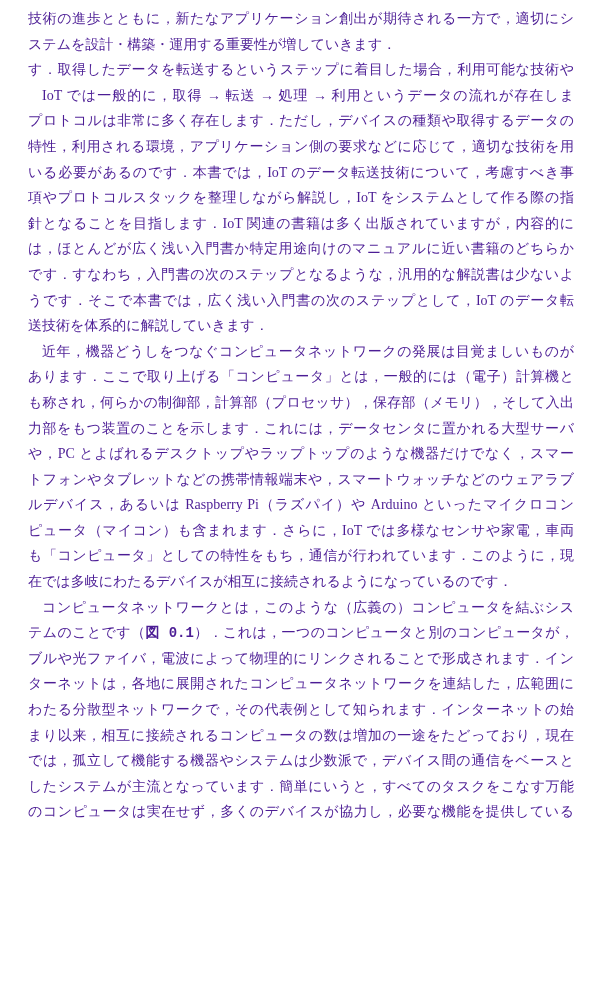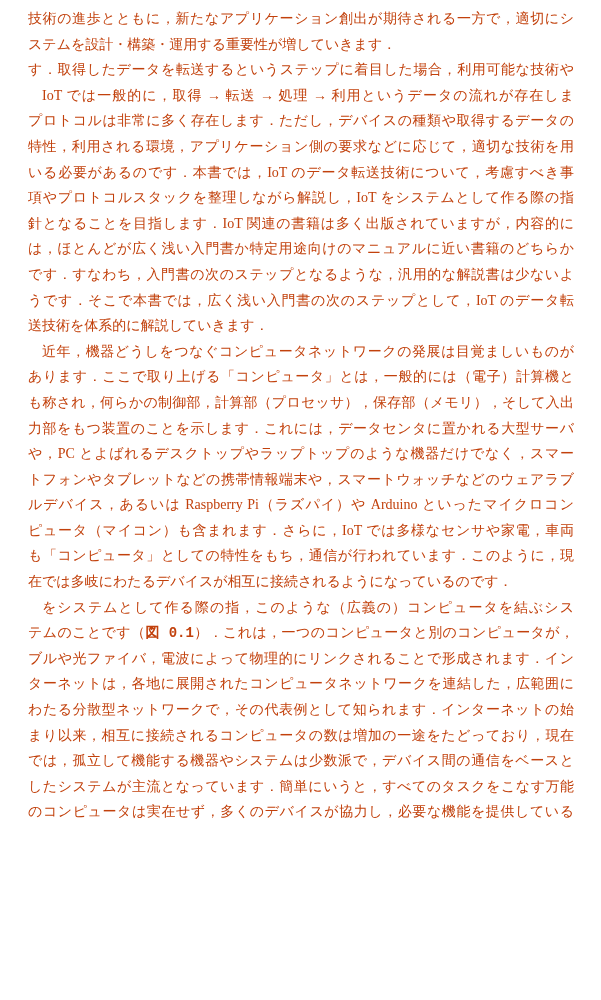--- a/index.html
+++ b/index.html
@@ -43,21 +43,21 @@
   }
   .fig-ref {
     font-family: Liberation Mono, monospace;
     font-weight: 700;
   }
 </style>
 </head>
 <body>
 
 <div class="page" style="background: rgb(255, 255, 255);">
-  <div class="text-block" style="color: #c2410c;">
+  <div class="text-block" style="color: #4c1d95;">
       <div class="line"><span>技術の進歩とともに，新たなアプリケーション創出が期待される一方で，適切にシ</span></div>
       <div class="line end"><span>ステムを設計・構築・運用する重要性が増していきます．</span></div>
       <div class="line"><span>す．取得したデータを転送するというステップに着目した場合，利用可能な技術や</span></div>
       <div class="line indent"><span>IoT では一般的に，取得 → 転送 → 処理 → 利用というデータの流れが存在しま</span></div>
       <div class="line"><span>プロトコルは非常に多く存在します．ただし，デバイスの種類や取得するデータの</span></div>
       <div class="line"><span>特性，利用される環境，アプリケーション側の要求などに応じて，適切な技術を用</span></div>
       <div class="line"><span>いる必要があるのです．本書では，IoT のデータ転送技術について，考慮すべき事</span></div>
       <div class="line"><span>項やプロトコルスタックを整理しながら解説し，IoT をシステムとして作る際の指</span></div>
       <div class="line"><span>針となることを目指します．IoT 関連の書籍は多く出版されていますが，内容的に</span></div>
       <div class="line"><span>は，ほとんどが広く浅い入門書か特定用途向けのマニュアルに近い書籍のどちらか</span></div>
@@ -67,21 +67,21 @@
       <div class="line indent"><span>近年，機器どうしをつなぐコンピュータネットワークの発展は目覚ましいものが</span></div>
       <div class="line"><span>あります．ここで取り上げる「コンピュータ」とは，一般的には（電子）計算機と</span></div>
       <div class="line"><span>も称され，何らかの制御部，計算部（プロセッサ），保存部（メモリ），そして入出</span></div>
       <div class="line"><span>力部をもつ装置のことを示します．これには，データセンタに置かれる大型サーバ</span></div>
       <div class="line"><span>や，PC とよばれるデスクトップやラップトップのような機器だけでなく，スマー</span></div>
       <div class="line"><span>トフォンやタブレットなどの携帯情報端末や，スマートウォッチなどのウェアラブ</span></div>
       <div class="line"><span>ルデバイス，あるいは Raspberry Pi（ラズパイ）や Arduino といったマイクロコン</span></div>
       <div class="line"><span>ピュータ（マイコン）も含まれます．さらに，IoT では多様なセンサや家電，車両</span></div>
       <div class="line"><span>も「コンピュータ」としての特性をもち，通信が行われています．このように，現</span></div>
       <div class="line end"><span>在では多岐にわたるデバイスが相互に接続されるようになっているのです．</span></div>
-      <div class="line indent"><span>をシステムとして作る際の指，このような（広義の）コンピュータを結ぶシス</span></div>
+      <div class="line indent"><span>コンピュータネットワークとは，このような（広義の）コンピュータを結ぶシス</span></div>
       <div class="line"><span>テムのことです（</span><span class="fig-ref">図 0.1</span><span>）．これは，一つのコンピュータと別のコンピュータが，ケー</span></div>
       <div class="line"><span>ブルや光ファイバ，電波によって物理的にリンクされることで形成されます．イン</span></div>
       <div class="line"><span>ターネットは，各地に展開されたコンピュータネットワークを連結した，広範囲に</span></div>
       <div class="line"><span>わたる分散型ネットワークで，その代表例として知られます．インターネットの始</span></div>
       <div class="line"><span>まり以来，相互に接続されるコンピュータの数は増加の一途をたどっており，現在</span></div>
       <div class="line"><span>では，孤立して機能する機器やシステムは少数派で，デバイス間の通信をベースと</span></div>
       <div class="line"><span>したシステムが主流となっています．簡単にいうと，すべてのタスクをこなす万能</span></div>
       <div class="line"><span>のコンピュータは実在せず，多くのデバイスが協力し，必要な機能を提供している</span></div>
     </div>
 </div>

